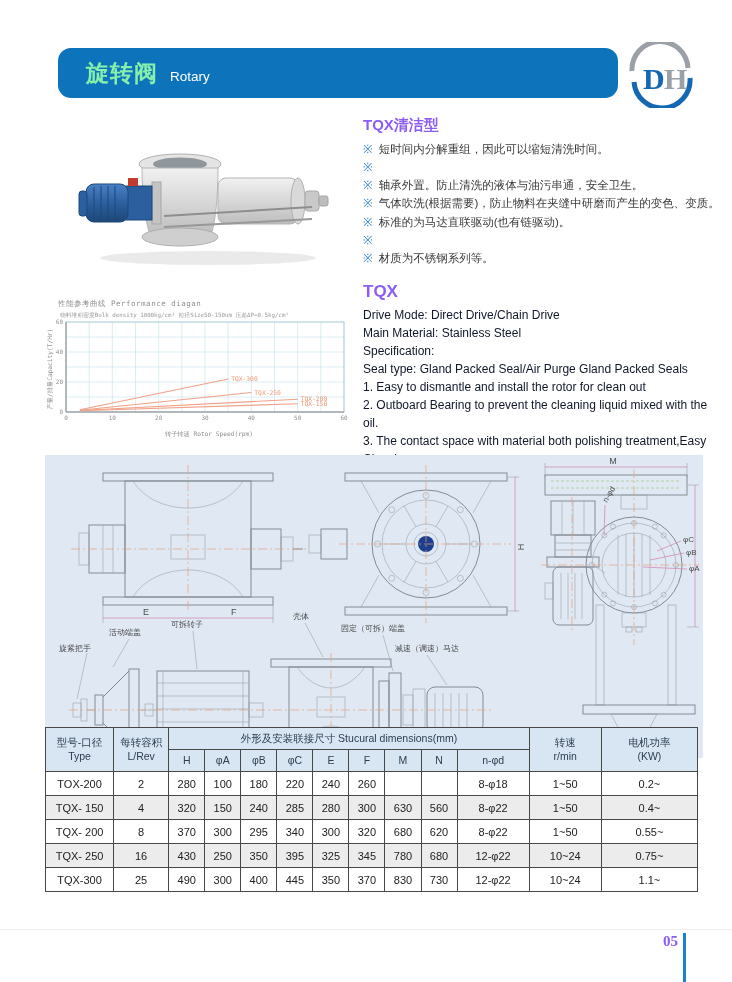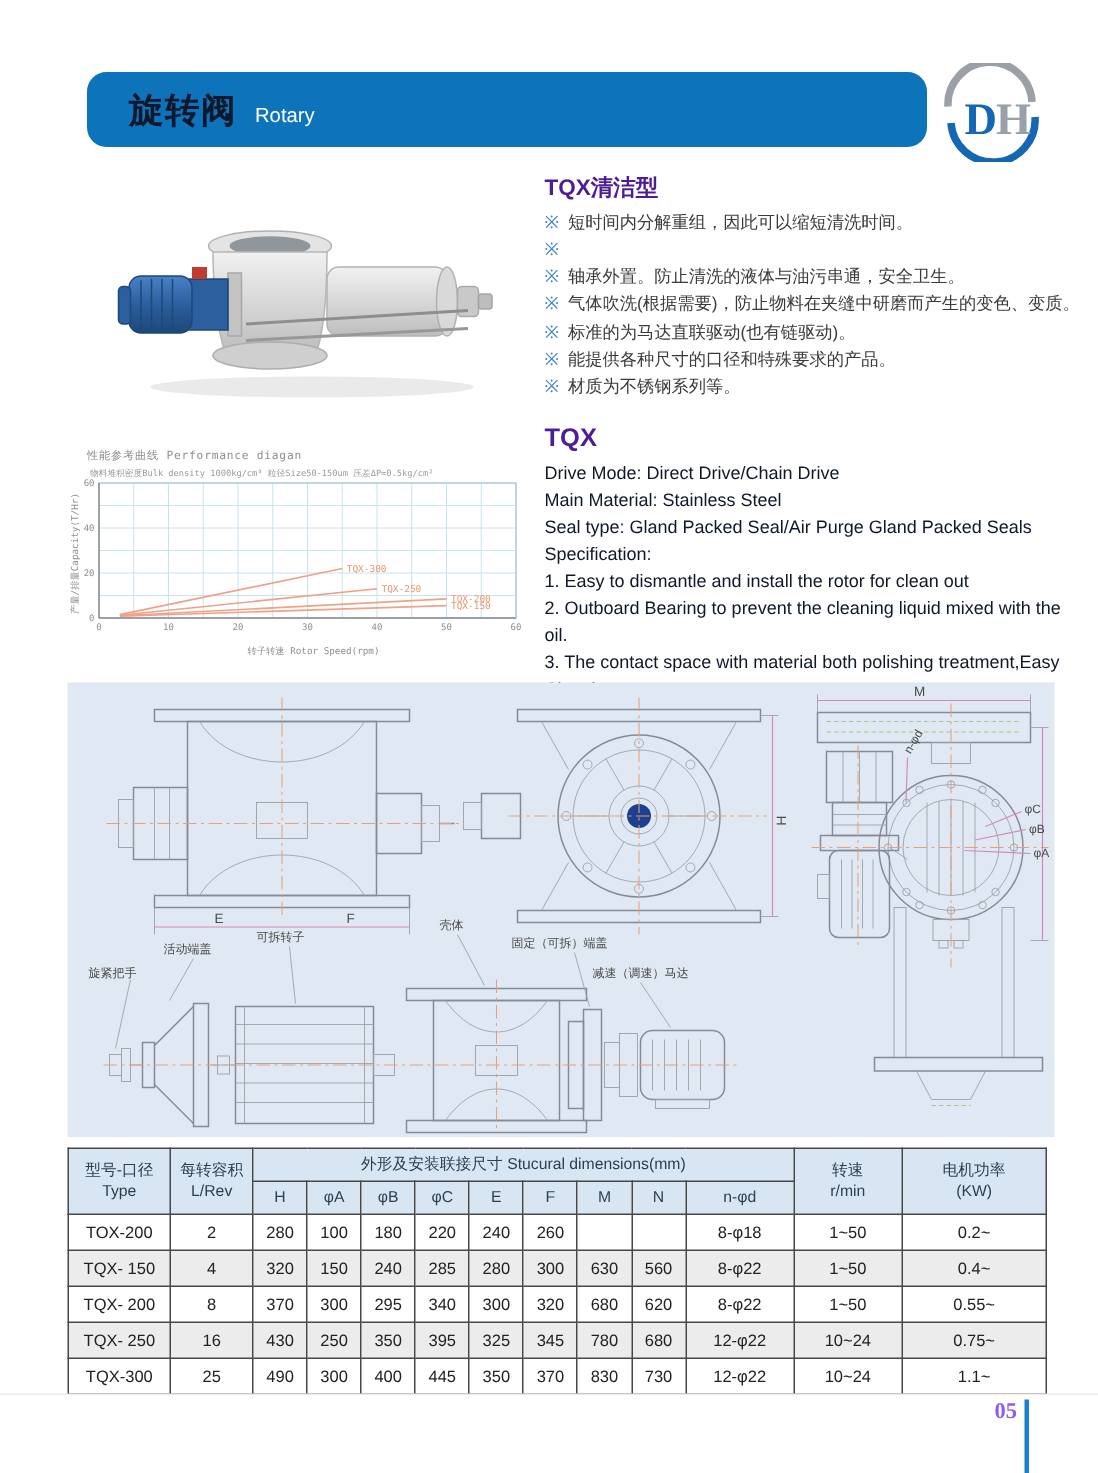--- a/index.html
+++ b/index.html
@@ -2,30 +2,30 @@
 <html><head>
 <meta charset="utf-8">
 <style>
   html,body{margin:0;padding:0;background:#ffffff;}
   #page{position:relative;width:732px;height:982px;background:#fff;overflow:hidden;
         font-family:"Liberation Sans",sans-serif;color:#333;}
 
   
   .header-bar{position:absolute;left:58px;top:48px;width:560px;height:50px;
     background:#0d73ba;border-radius:13px;display:flex;align-items:center;padding-left:28px;box-sizing:border-box;}
-  .header-title{color:#0f172a;font-size:23px;font-weight:bold;letter-spacing:1px;}
+  .header-title{color:#86efac;font-size:23px;font-weight:bold;letter-spacing:1px;}
   .header-sub{color:#fff;font-size:13.5px;margin-left:12px;margin-top:6px;}
   .logo{position:absolute;left:624px;top:42px;width:78px;height:66px;}
 
   
   .photo{position:absolute;left:68px;top:134px;width:276px;height:144px;}
 
   
   .sec-clean{position:absolute;left:363px;top:116px;width:360px;}
-  .sec-title{color:#4c1d95;font-weight:bold;font-size:15px;margin-bottom:5px;}
+  .sec-title{color:#8b5cf6;font-weight:bold;font-size:15px;margin-bottom:5px;}
   .bullet{display:flex;gap:6px;font-size:11.5px;line-height:1.58;color:#3a3a3a;}
   .bullet .mark{color:#3c85c5;flex:0 0 auto;}
   .sec-tqx{position:absolute;left:363px;top:282px;width:362px;}
   .sec-tqx .sec-title{font-size:17px;margin-bottom:4px;}
   .spec-line{font-size:12px;line-height:1.5;color:#0f172a;}
 
   
   .chart{position:absolute;left:44px;top:294px;width:314px;height:152px;}
   .ct{font-family:"DejaVu Sans Mono",monospace;font-size:7.5px;fill:#8f8f8f;letter-spacing:.5px;}
   .cs{font-family:"DejaVu Sans Mono",monospace;font-size:5.8px;fill:#9a9a9a;}
@@ -35,21 +35,21 @@
   .drawing-panel{position:absolute;left:45px;top:455px;width:658px;height:303px;background:#e0e9f3;}
   .ol{fill:none;stroke:#848b96;stroke-width:1;}
   .thin{fill:none;stroke:#9aa1ab;stroke-width:.6;}
   .cl{fill:none;stroke:#e7a077;stroke-width:.7;stroke-dasharray:9 3 2 3;}
   .dim{fill:none;stroke:#d48ab8;stroke-width:.8;}
   .grn{fill:none;stroke:#a3cb82;stroke-width:.8;stroke-dasharray:3 2;}
   .dtx{font-size:9px;fill:#4a4a4a;font-family:"Liberation Sans",sans-serif;}
   .ptx{font-size:8px;fill:#4a4a4a;font-family:"Liberation Sans",sans-serif;}
 
   
-  .spec-table{position:absolute;left:45px;top:765px;border-collapse:collapse;table-layout:fixed;width:653px;padding-left:24px;}
+  .spec-table{position:absolute;left:45px;top:727px;border-collapse:collapse;table-layout:fixed;width:653px;padding-left:24px;}
   .spec-table th,.spec-table td{border:1px solid #474747;text-align:center;vertical-align:middle;
      font-size:11px;color:#222;padding:0;overflow:hidden;white-space:nowrap;}
   .spec-table thead th{background:#d8e6f4;color:#2c3e50;font-weight:normal;font-size:10.5px;line-height:1.25;height:21px;}
   .spec-table tbody td{height:23px;background:#fff;}
   .spec-table tbody tr.alt td{background:#ececec;}
 
   
   .footer-rule{position:absolute;left:0;top:929px;width:732px;height:1px;background:#ececec;}
   .page-num{position:absolute;left:640px;top:933px;width:38px;text-align:right;
      font-family:"Liberation Serif",serif;font-weight:bold;font-size:15px;color:#8b5cf6;}
@@ -125,36 +125,35 @@
         <div class="bullet">
           <span class="mark">※</span>
           <span class="txt">气体吹洗(根据需要)，防止物料在夹缝中研磨而产生的变色、变质。</span>
         </div>
         <div class="bullet">
           <span class="mark">※</span>
           <span class="txt">标准的为马达直联驱动(也有链驱动)。</span>
         </div>
         <div class="bullet">
           <span class="mark">※</span>
-          <span class="txt">能提供各种尺寸的口径和特殊要求的产品。</span>
         </div>
         <div class="bullet">
           <span class="mark">※</span>
           <span class="txt">材质为不锈钢系列等。</span>
         </div>
       </div>
   </div>
 
   <div class="sec-tqx">
     <div class="sec-title">TQX</div>
     <div id="spec-lines">
         <div class="spec-line">Drive Mode: Direct Drive/Chain Drive</div>
         <div class="spec-line">Main Material: Stainless Steel</div>
+        <div class="spec-line">Specification:</div>
         <div class="spec-line">Seal type: Gland Packed Seal/Air Purge Gland Packed Seals</div>
-        <div class="spec-line">Specification:</div>
         <div class="spec-line">1. Easy to dismantle and install the rotor for clean out</div>
         <div class="spec-line">2. Outboard Bearing to prevent the cleaning liquid mixed with the oil.</div>
         <div class="spec-line">3. The contact space with material both polishing treatment,Easy Cleaning</div>
       </div>
   </div>
 
   <svg class="chart" id="perf-chart" viewBox="0 0 314 152">
     <text class="ct" x="14" y="12">性能参考曲线 Performance diagan</text>
     <text class="cs" x="16" y="23">物料堆积密度Bulk density 1000kg/cm³  粒径Size50-150um  压差ΔP=0.5kg/cm²</text>
     <g id="chart-grid">

